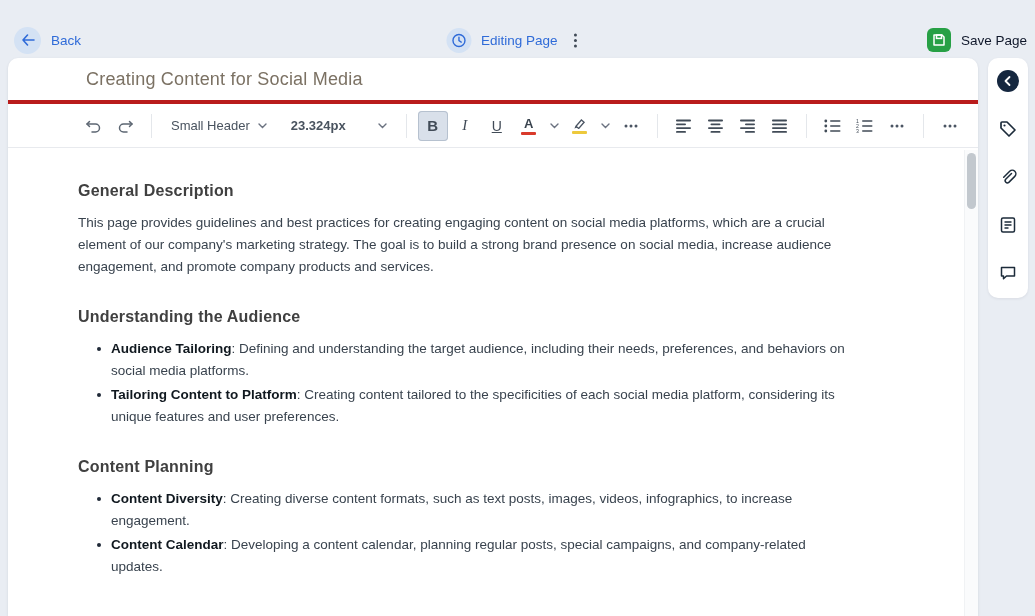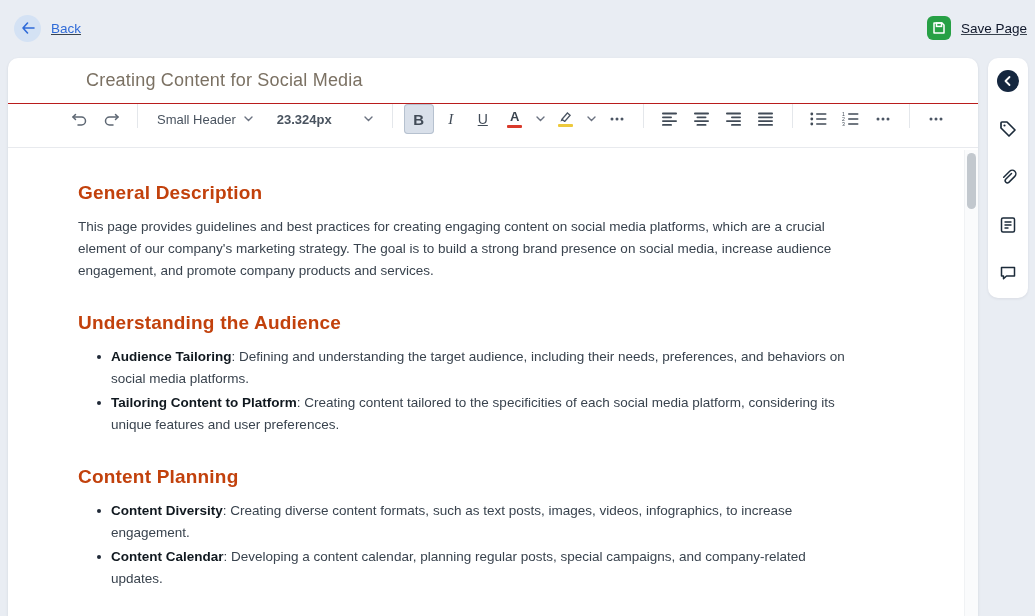--- a/index.html
+++ b/index.html
@@ -6,21 +6,21 @@
   html,body { width:1035px; height:616px; overflow:hidden; }
   body {
     font-family:"Liberation Sans", sans-serif;
     background:#e9edf3;
     position:relative;
     color:#39434e;
   }
 
   
   .topbar { position:absolute; top:0; left:0; right:0; height:56px; }
-  .tb-group { position:absolute; top:0; height:56px; display:flex; align-items:center;text-decoration:underline; }
+  .tb-group { position:absolute; top:12px; height:56px; display:flex; align-items:center; }
   .tb-left { left:14px; gap:10px; }
   .tb-center { left:50%; transform:translateX(-52%); gap:10px; }
   .tb-right { right:8px; gap:52px; }
   .tb-action { display:flex; align-items:center; gap:10px; cursor:pointer; }
   .tb-link { font-size:13.5px; color:#2f6bd8; }
   .tb-link.green { color:#0f172a; }
   .circle-ic {
     width:27px; height:27px; border-radius:50%;
     background:#d4e2f4; display:flex; align-items:center; justify-content:center;
     cursor:pointer; flex:0 0 auto;
@@ -32,29 +32,29 @@
     display:flex; align-items:center; justify-content:center; cursor:pointer;
   }
 
   
   .panel {
     position:absolute; left:8px; top:58px; width:970px; bottom:0;
     background:#fff; border-radius:10px 10px 0 0;
     box-shadow:0 1px 3px rgba(20,30,50,.10);
   }
   .title-row {
-    height:46px; border-bottom:1px solid #b91c1c;
+    height:46px; border-bottom:4px solid #b91c1c;
     display:flex; align-items:center; padding-left:78px;
   }
   .page-title { font-size:18px; color:#7b7163; letter-spacing:.2px; cursor:text; flex:1; }
 
   
   .toolbar {
     height:44px; border-bottom:1px solid #e8eaee;
-    display:flex; padding-left:56px; gap:2px;
+    display:flex; align-items:center; padding-left:70px; gap:2px;
   }
   .tbtn {
     min-width:30px; height:30px; padding:0 4px;
     display:flex; align-items:center; justify-content:center;
     border-radius:4px; cursor:pointer; color:#414b57;
   }
   .tbtn.active { background:#d9e0ea; box-shadow:0 0 0 1px #b6c1cf inset; }
   .tsep { width:1px; height:24px; background:#e4e7eb; margin:0 9px; flex:0 0 auto; }
   .tdd {
     display:flex; align-items:center; gap:8px; height:30px; padding:0 8px;
@@ -65,21 +65,21 @@
   .glyph-i { font-family:"Liberation Serif", serif; font-style:italic; font-size:15px; }
   .glyph-u { font-size:14px; text-decoration:underline; }
   .stack { display:flex; flex-direction:column; align-items:center; line-height:1; }
   .stack .letter { font-size:13px; font-weight:700; color:#39434e; }
   .cbar { width:15px; height:3px; margin-top:2px; border-radius:1px; }
   .redo-flip { transform:scaleX(-1); }
 
   
   .docwrap { position:absolute; top:92px; left:0; right:14px; bottom:0; overflow:hidden; }
   .doc { padding:30px 106px 20px 70px; }
-  .doc h2 { font-size:19px; font-weight:700; color:#c2410c; margin:30px 0 12px; letter-spacing:.2px; }
+  .doc h2 { font-size:16px; font-weight:700; color:#404040; margin:30px 0 12px; letter-spacing:.2px; }
   .doc h2.first { margin-top:2px; }
   .doc p { font-size:13.5px; line-height:22px; color:#39434e; }
   .doc ul { list-style:none; padding-left:33px; margin:0; }
   .doc li { position:relative; font-size:13.5px; line-height:22px; margin-bottom:2px; }
   .doc li::before {
     content:""; position:absolute; left:-14px; top:9px;
     width:4px; height:4px; border-radius:50%; background:#1f2937;
   }
   .doc b { color:#10181f; font-weight:700; }
 
@@ -104,20 +104,36 @@
 <div class="topbar">
   <div class="tb-group tb-left">
     <span class="circle-ic">
       <svg width="14" height="12" viewBox="0 0 14 12" fill="none" stroke="#2f6bd8" stroke-width="1.6" stroke-linecap="round" stroke-linejoin="round">
           <path d="M6.5 1L2 6l4.5 5M2 6h11"></path>
         </svg>
     </span>
     <span class="tb-link">Back</span>
   </div>
 
+  <div class="tb-group tb-center">
+    <span class="circle-ic sm">
+      <svg width="15" height="15" viewBox="0 0 15 15" fill="none" stroke="#2f6bd8" stroke-width="1.4">
+          <circle cx="7.5" cy="7.5" r="6"></circle>
+          <path d="M7.5 4.2v3.5l2.3 1.4" stroke-linecap="round"></path>
+        </svg>
+    </span>
+    <span class="tb-link">Editing Page</span>
+    <span class="kebab">
+      <svg width="4" height="15" viewBox="0 0 4 15">
+          <circle cx="2" cy="2" r="1.5" fill="#414b57"></circle>
+          <circle cx="2" cy="7.5" r="1.5" fill="#414b57"></circle>
+          <circle cx="2" cy="13" r="1.5" fill="#414b57"></circle>
+        </svg>
+    </span>
+  </div>
 
   <div class="tb-group tb-right">
     <div class="tb-action">
       <span class="save-sq">
         <svg width="14" height="14" viewBox="0 0 14 14" fill="none" stroke="#ffffff" stroke-width="1.5">
             <path d="M2 2h8l2 2v8H2z" stroke-linejoin="round"></path>
             <rect x="4.5" y="2" width="5" height="3.4"></rect>
           </svg>
       </span>
       <span class="tb-link green">Save Page</span>

